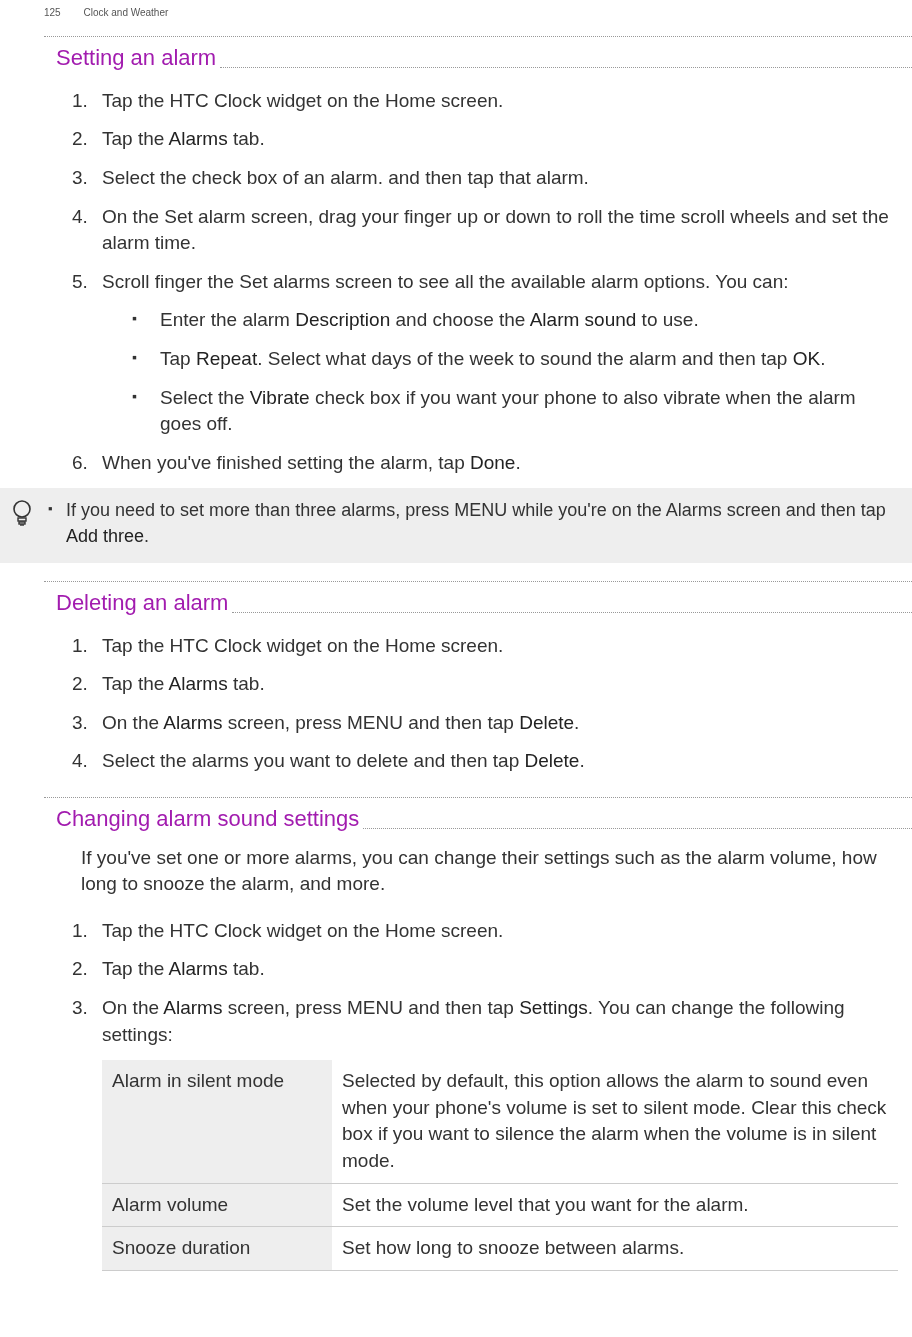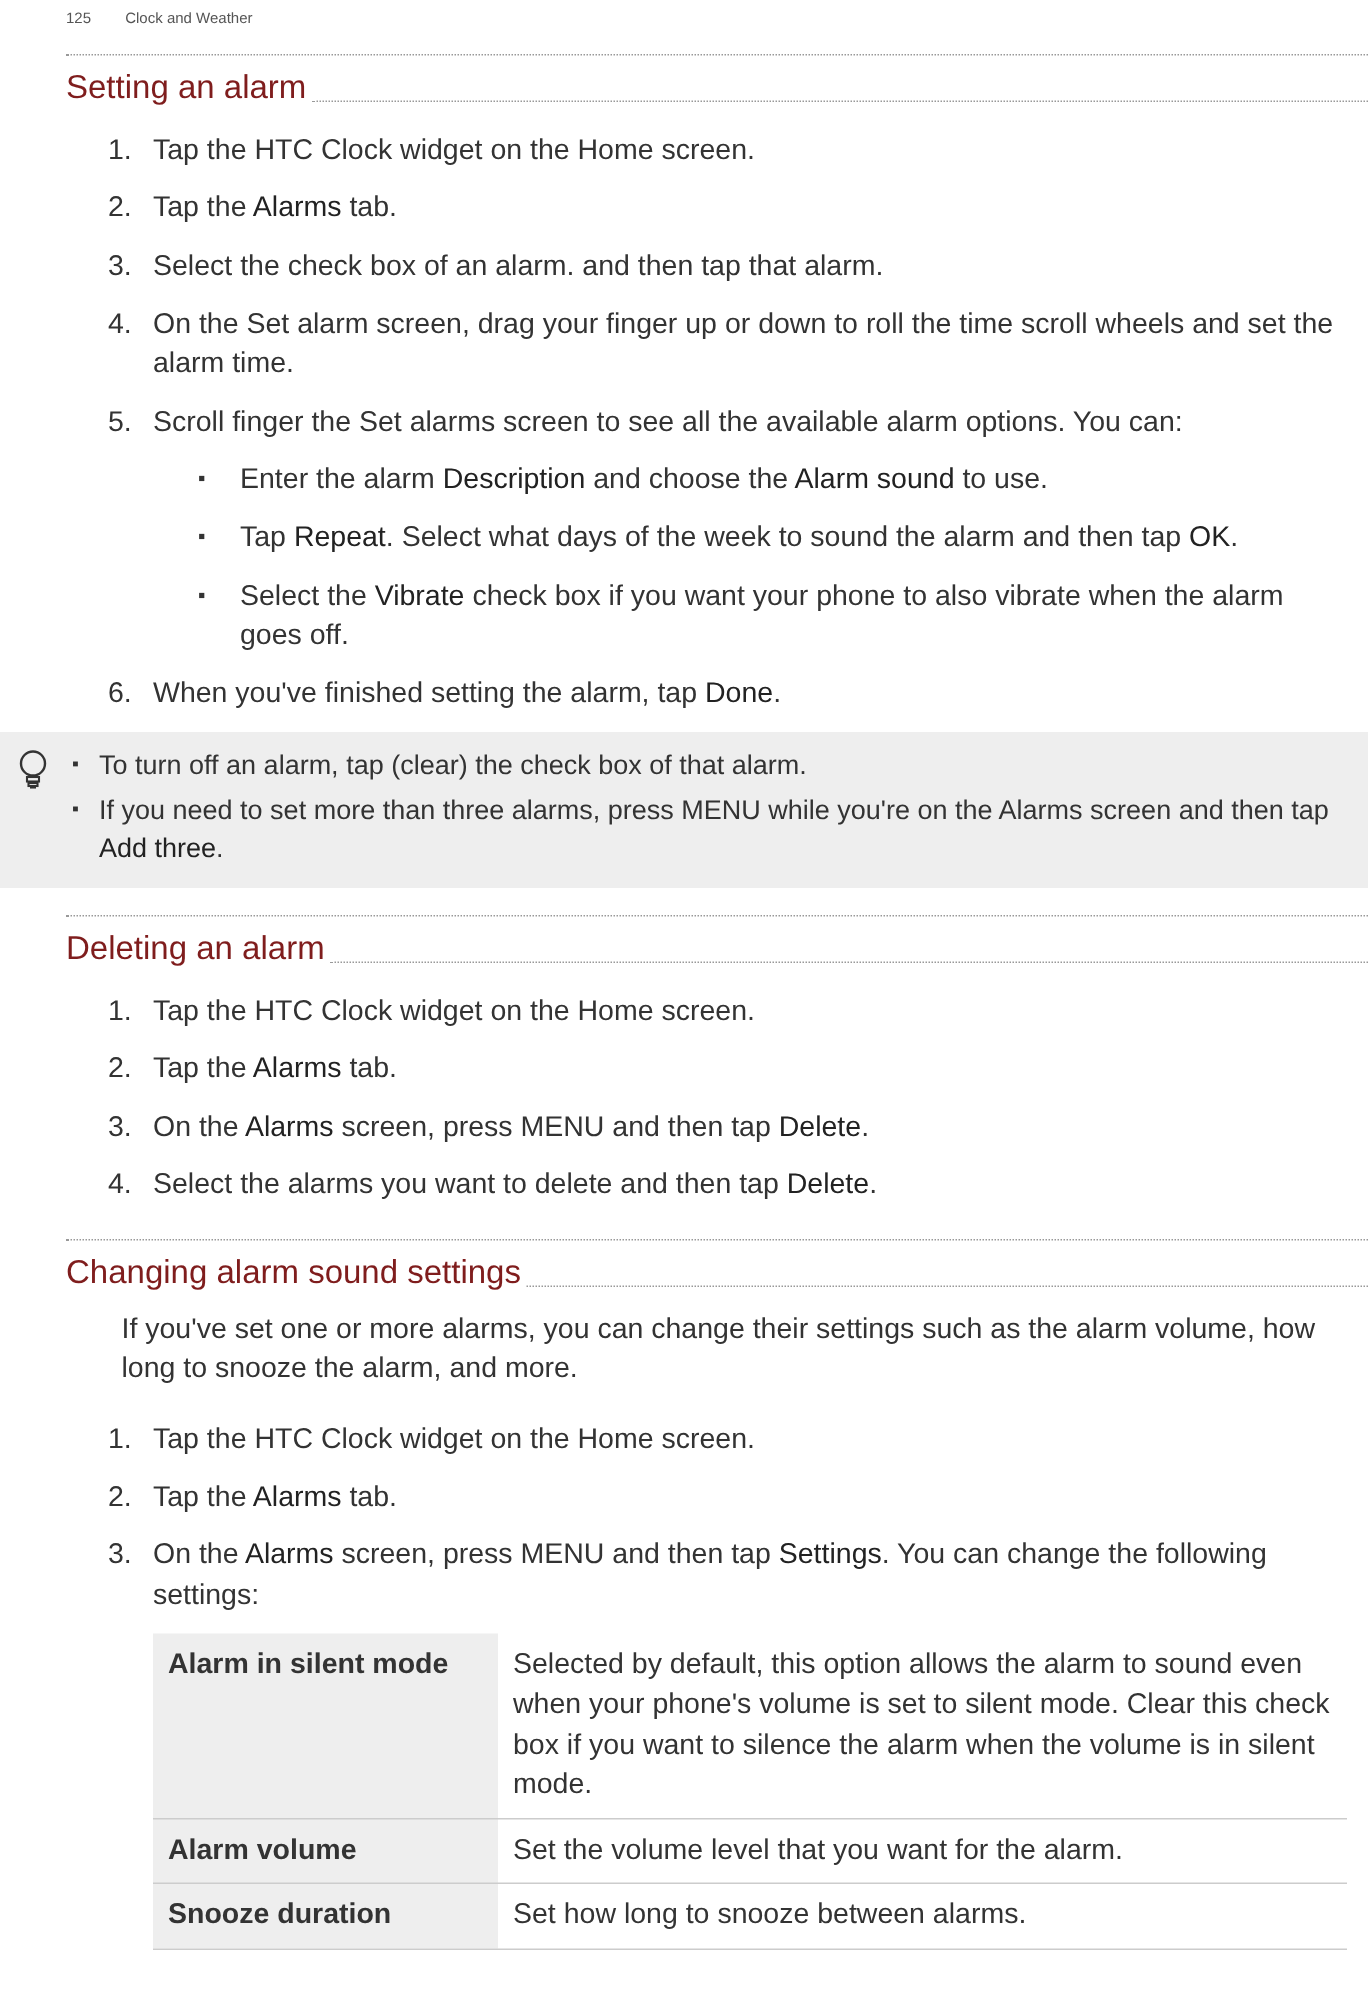--- a/index.html
+++ b/index.html
@@ -28,25 +28,26 @@
     }
     .dotted {
       border: none;
       border-top: 1px dotted #999;
       margin: 0 0 0 44px;
     }
     .section {
       margin: 0 0 0 44px;
     }
     .section-title {
-      color: #7f1d1d;
+      color: #a21caf;
       font-size: 22px;
       font-weight: 400;
       padding: 6px 0 4px 0;
       display: inline-block;
+      margin-left: 12px;
     }
     .dotted-after {
       border-bottom: 1px dotted #999;
       flex: 1;
       height: 1px;
       margin-left: 4px;
       margin-bottom: 10px;
     }
     .title-row {
       display: flex;
@@ -121,21 +122,21 @@
       margin: 8px 0 0 58px;
     }
     table.settings td {
       padding: 8px 10px;
       vertical-align: top;
       border-bottom: 1px solid #ccc;
     }
     table.settings td:first-child {
       background: #eeeeee;
       width: 230px;
-      font-weight: 700;
+      font-weight: 400;
       color: #333;
     }
     .b {
       color: #222;
     }
     .spacer {
       height: 10px;
     }
   </style>
 </head>
@@ -171,21 +172,20 @@
 <div class="tip-box">
   <span class="tip-icon">
     <svg width="24" height="32" viewBox="0 0 24 32">
         <circle cx="12" cy="11" r="8" fill="none" stroke="#333" stroke-width="1.6"></circle>
         <rect x="8" y="20" width="8" height="3" fill="none" stroke="#333" stroke-width="1.4"></rect>
         <rect x="9" y="24" width="6" height="2" fill="none" stroke="#333" stroke-width="1.4"></rect>
         <line x1="10" y1="27" x2="14" y2="27" stroke="#333" stroke-width="1.4"></line>
       </svg>
   </span>
   <ul>
-    <li><span>To turn off an alarm, tap (clear) the check box of that alarm.</span></li>
     <li><span>If you need to set more than three alarms, press MENU while you're on the Alarms screen and then tap </span><span class="b">Add three</span><span>.</span></li>
   </ul>
 </div>
 
 <hr class="dotted">
 <div class="section">
   <div class="title-row">
     <span class="section-title">Deleting an alarm</span>
     <span class="dotted-after"></span>
   </div>

